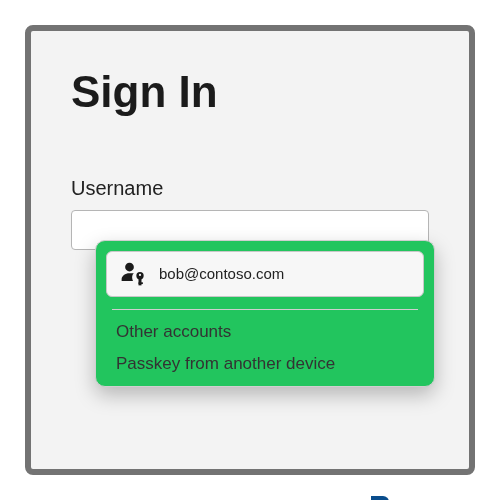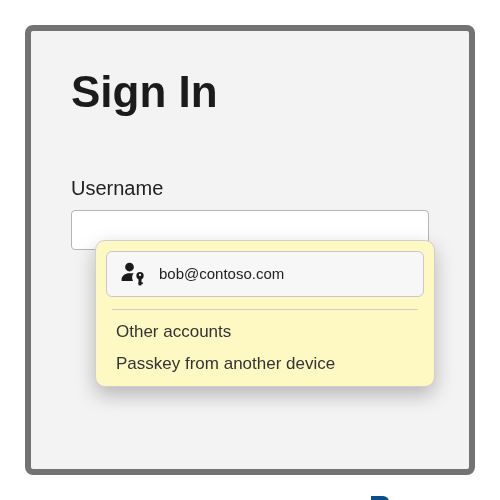--- a/index.html
+++ b/index.html
@@ -48,21 +48,21 @@
       background: #ffffff;
       padding: 0 10px;
       font-size: 16px;
       outline: none;
     }
     .passkey-popup {
       position: absolute;
       top: 30px;
       left: 24px;
       width: 340px;
-      background: #fef9c3;
+      background: #22c55e;
       border: 1px solid #cfcfcf;
       border-radius: 10px;
       box-shadow: 0 8px 20px rgba(0,0,0,0.25);
       padding: 10px 10px 6px 10px;
     }
     .account-item {
       background: #f7f7f7;
       border: 1px solid #c8c8c8;
       border-radius: 6px;
       padding: 8px 12px;

